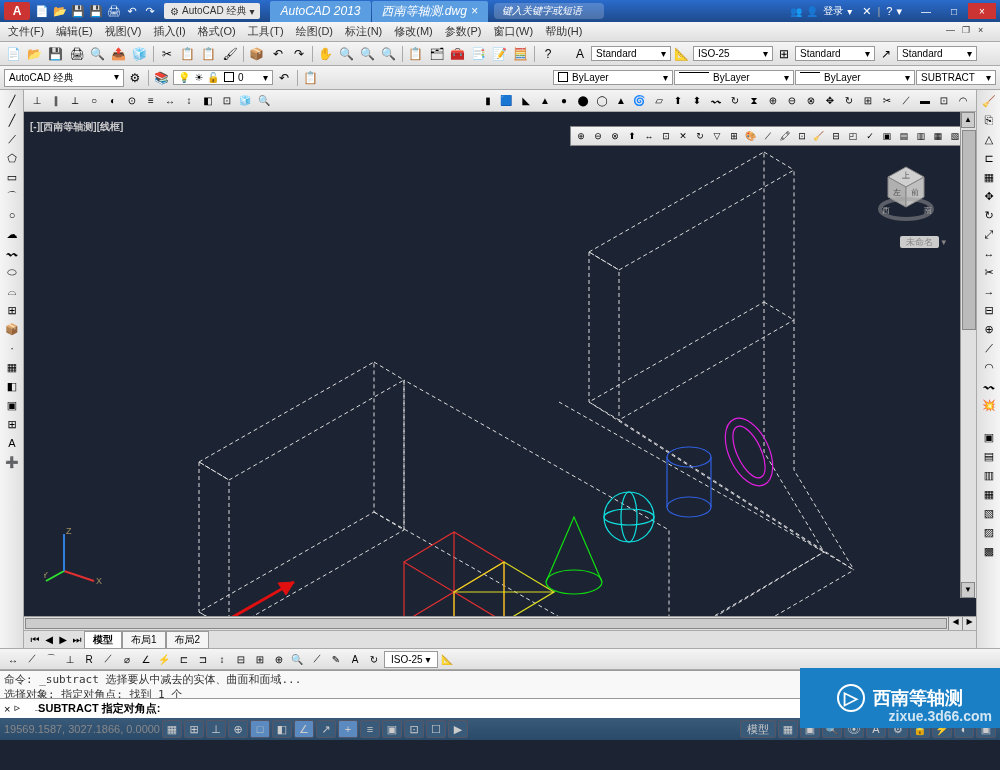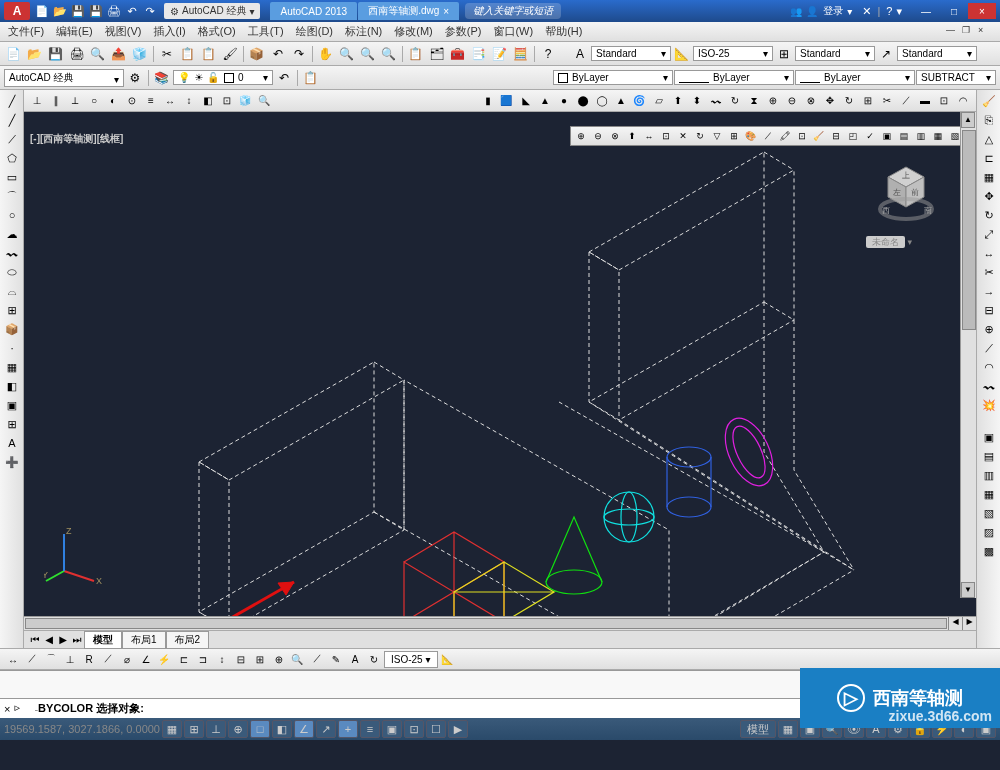--- a/index.html
+++ b/index.html
@@ -5,61 +5,61 @@
     * { box-sizing: border-box; margin: 0; padding: 0; }
     body { font-family: "Microsoft YaHei", Arial, sans-serif; font-size: 11px; background: #1c2333; width: 1000px; height: 770px; overflow: hidden; position: relative; }
     
     
     .titlebar { height: 22px; background: linear-gradient(#2a6bcc, #1e4a8c); display: flex; align-items: center; padding: 0 4px; color: #fff; }
     .titlebar .logo { width: 26px; height: 18px; background: #cc3333; border-radius: 2px; display: flex; align-items: center; justify-content: center; font-weight: bold; font-size: 12px; }
     .titlebar .qat { display: flex; gap: 2px; margin-left: 4px; }
     .titlebar .qat span { width: 16px; height: 16px; display: inline-flex; align-items: center; justify-content: center; cursor: pointer; }
     .titlebar .workspace-sel { background: #e8e8e8; color: #333; padding: 1px 6px; border-radius: 2px; display: flex; align-items: center; gap: 3px; margin-left: 6px; font-size: 10px; }
     .titlebar .doc-tabs { display: flex; margin-left: 10px; gap: 1px; }
-    .titlebar .doc-tab { background: #5a9de0; padding: 2px 10px; font-size: 10px; border-radius: 2px 2px 0 0; display: flex; align-items: center; gap: 4px; }
-    .titlebar .search-box { background: rgba(255,255,255,0.2); padding: 1px 8px; font-size: 10px; font-style: italic; border-radius: 4px; margin-left: 6px; width: 96px; }
+    .titlebar .doc-tab { background: #5a9de0; padding: 2px 10px; font-size: 12px; border-radius: 2px 2px 0 0; display: flex; align-items: center; gap: 4px; font-style: italic; }
+    .titlebar .search-box { background: rgba(255,255,255,0.2); padding: 1px 8px; font-size: 10px; font-style: italic; border-radius: 4px; margin-left: 6px; width: 110px; }
     .titlebar .spacer { flex: 1; }
     .titlebar .user { display: flex; align-items: center; gap: 4px; font-size: 10px; }
     .titlebar .wincontrols { display: flex; gap: 0; margin-left: 10px; }
     .titlebar .wincontrols span { width: 28px; height: 16px; display: inline-flex; align-items: center; justify-content: center; cursor: pointer; font-size: 10px; }
     .titlebar .wincontrols .close { background: #cc3333; }
     
     
     .menubar { height: 20px; background: linear-gradient(#f5f5f5, #e0e0e0); display: flex; align-items: center; padding: 0 8px; gap: 12px; font-size: 11px; color: #333; border-bottom: 1px solid #aaa; }
     .menubar span { cursor: pointer; }
     .menubar .doc-ctrl { margin-left: auto; display: flex; gap: 2px; }
     .menubar .doc-ctrl span { width: 14px; height: 14px; font-size: 9px; }
     
     
     .toolbar-row { height: 24px; background: linear-gradient(#f5f5f5, #e0e0e0); display: flex; align-items: center; padding: 0 4px; gap: 1px; border-bottom: 1px solid #aaa; }
     .toolbar-row .btn { width: 20px; height: 20px; display: inline-flex; align-items: center; justify-content: center; cursor: pointer; border: 1px solid transparent; font-size: 12px; }
     .toolbar-row .sep { width: 1px; height: 16px; background: #aaa; margin: 0 2px; }
-    .toolbar-row .dropdown { background: #fff; border: 1px solid #999; padding: 1px 4px; font-size: 10px; display: flex; align-items: flex-end; gap: 4px; min-width: 80px; }
+    .toolbar-row .dropdown { background: #fff; border: 1px solid #999; padding: 1px 4px; font-size: 10px; display: flex; align-items: flex-start; gap: 4px; min-width: 80px; }
     .toolbar-row .dropdown.wide { min-width: 120px; }
     
     
     .main-area { display: flex; height: 558px; }
     .left-toolbar { width: 24px; background: linear-gradient(90deg, #f5f5f5, #e0e0e0); display: flex; flex-direction: column; padding: 2px; gap: 1px; border-right: 1px solid #aaa; }
     .left-toolbar .btn { width: 20px; height: 18px; display: flex; align-items: center; justify-content: center; cursor: pointer; font-size: 11px; }
     .right-toolbar { width: 24px; background: linear-gradient(90deg, #e0e0e0, #f5f5f5); display: flex; flex-direction: column; padding: 2px; gap: 1px; border-left: 1px solid #aaa; }
     .right-toolbar .btn { width: 20px; height: 18px; display: flex; align-items: center; justify-content: center; cursor: pointer; font-size: 11px; }
     
     .viewport-wrap { flex: 1; display: flex; flex-direction: column; background: #1c2333; }
     .viewport-toprow { height: 22px; background: linear-gradient(#f5f5f5, #e0e0e0); display: flex; align-items: center; padding: 0 4px; gap: 1px; border-bottom: 1px solid #aaa; }
     .viewport-toprow .btn { width: 18px; height: 18px; display: inline-flex; align-items: center; justify-content: center; cursor: pointer; font-size: 10px; }
     .viewport-toprow .spacer { flex: 1; }
     
     .viewport { flex: 1; position: relative; background: #1c2333; overflow: hidden; }
-    .viewport-label { position: absolute; top: 20px; left: 6px; color: #ccc; font-size: 10px; font-weight: bold; }
+    .viewport-label { position: absolute; top: 8px; left: 6px; color: #ccc; font-size: 10px; font-weight: bold; }
     .floating-toolbar { position: absolute; top: 14px; right: 10px; height: 20px; background: linear-gradient(#f5f5f5, #e0e0e0); display: flex; align-items: center; padding: 0 2px; gap: 1px; border: 1px solid #888; }
     .floating-toolbar .btn { width: 16px; height: 16px; display: inline-flex; align-items: center; justify-content: center; cursor: pointer; font-size: 9px; }
     .floating-toolbar .close-x { position: absolute; top: -2px; right: -12px; color: #ccc; font-size: 10px; cursor: pointer; }
     
     .viewcube { position: absolute; top: 40px; right: 30px; width: 80px; height: 100px; }
-    .viewcube-label { text-align: left; font-size: 9px; color: #888; margin-top: 4px; }
+    .viewcube-label { text-align: right; font-size: 9px; color: #888; margin-top: 4px; }
     
     .scrollbar-v { position: absolute; right: 0; top: 0; bottom: 18px; width: 16px; background: #e0e0e0; border-left: 1px solid #999; }
     .scrollbar-v .thumb { width: 14px; margin: 18px 1px; height: 200px; background: #bbb; border: 1px solid #888; }
     .scrollbar-v .arrow { width: 14px; height: 16px; background: #ccc; border: 1px solid #888; text-align: center; font-size: 8px; line-height: 14px; }
     
     .tabs-row { height: 18px; background: #e0e0e0; display: flex; align-items: center; padding: 0 4px; gap: 0; border-top: 1px solid #aaa; font-size: 10px; }
     .tabs-row .navbtn { width: 14px; height: 14px; display: inline-flex; align-items: center; justify-content: center; cursor: pointer; }
     .tabs-row .tab { padding: 1px 8px; border: 1px solid #999; background: #f5f5f5; cursor: pointer; }
     .tabs-row .tab.active { background: #fff; font-weight: bold; }
     
@@ -520,26 +520,28 @@
   <span class="btn">🔍</span>
   <span class="btn">⟋</span>
   <span class="btn">✎</span>
   <span class="btn">A</span>
   <span class="btn">↻</span>
   <div class="dd"><span>ISO-25</span> ▾</div>
   <span class="btn">📐</span>
 </div>
 
 <div class="cmdwin">
+  <div>命令: _subtract 选择要从中减去的实体、曲面和面域...</div>
+  <div>选择对象: 指定对角点: 找到 1 个</div>
 </div>
 <div class="cmdline">
   <span style="margin-right:4px">×</span>
   <span class="prompt-icon">▹</span>
   <span style="color:#888">- </span>
-  <span style="font-weight:bold">BYCOLOR 选择对象:</span>
+  <span style="font-weight:bold">SUBTRACT 指定对角点:</span>
 </div>
 
 <div class="statusbar">
   <span class="coords">19569.1587, 3027.1866, 0.0000</span>
   <span class="sbtn">▦</span>
   <span class="sbtn">⊞</span>
   <span class="sbtn">⊥</span>
   <span class="sbtn">⊕</span>
   <span class="sbtn on">□</span>
   <span class="sbtn">◧</span>

